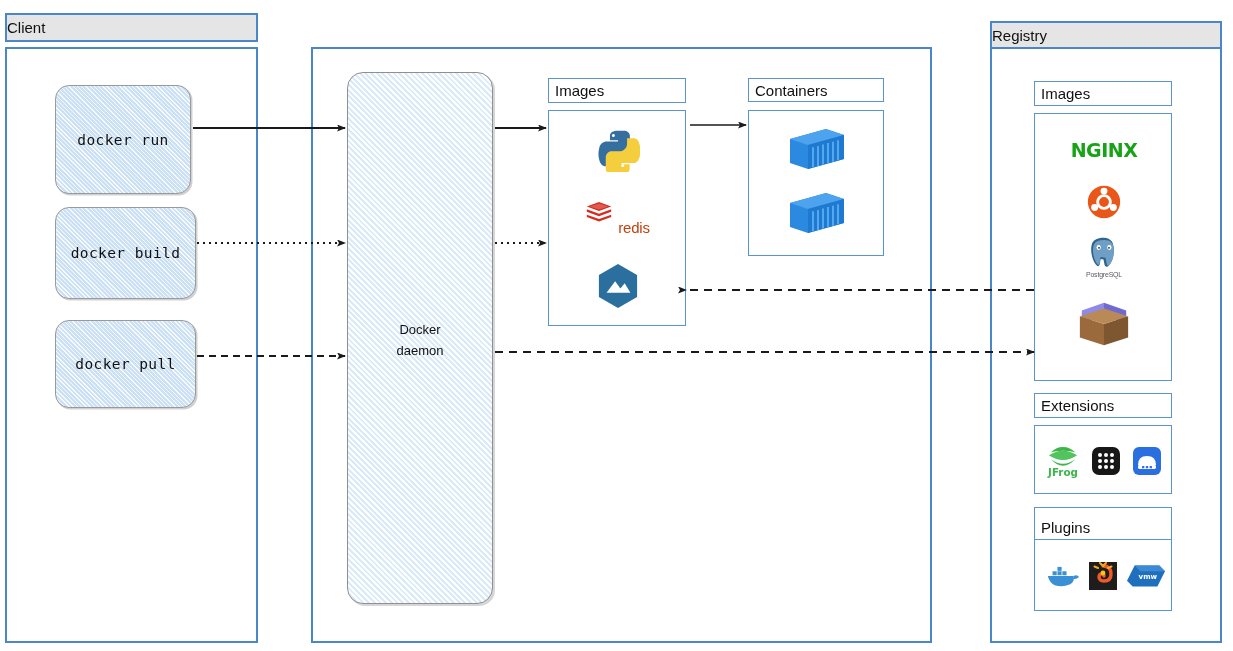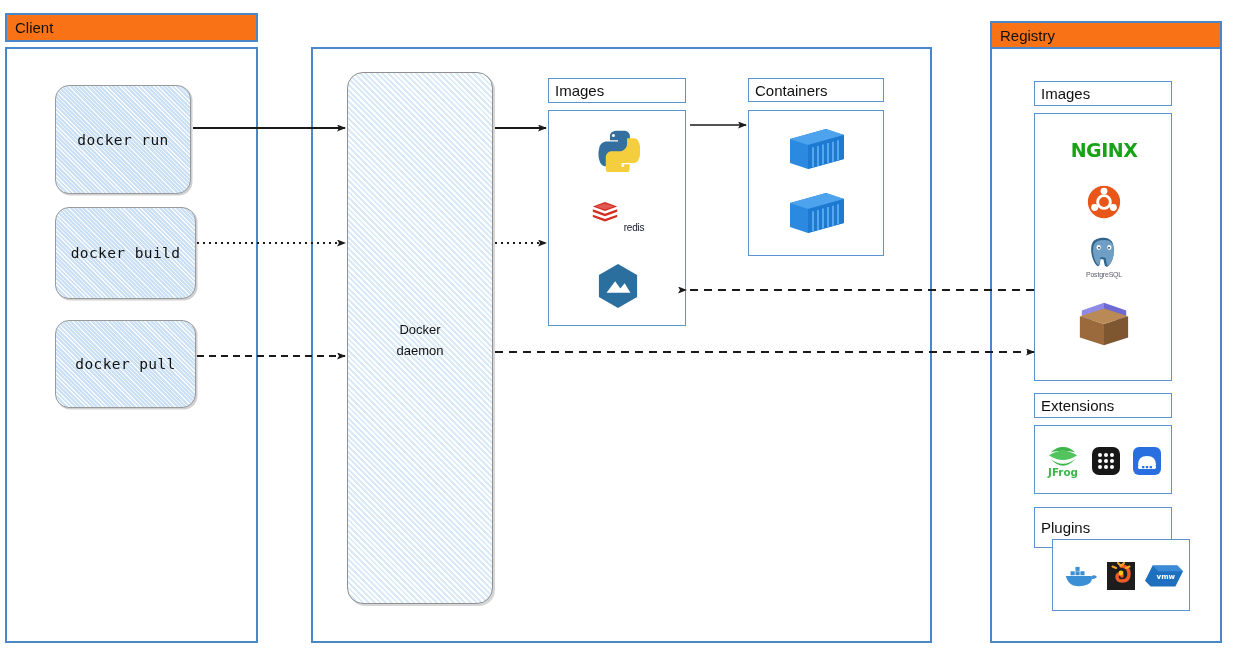--- a/index.html
+++ b/index.html
@@ -13,24 +13,23 @@
     width: 1233px;
     height: 651px;
     background: #ffffff;
     overflow: hidden;
   }
 
   
   .zone-title {
     position: absolute;
     border: 2px solid #4a86c8;
-    background: #f97316;
+    background: #e5e5e5;
     display: flex;
     align-items: center;
-    padding-left: 8px;
     font-size: 15px;
     color: #101010;
   }
   .zone-body {
     position: absolute;
     border: 2px solid #4a86c8;
     background: #ffffff;
   }
 
   
@@ -107,22 +106,22 @@
   
   .logo-slot {
     position: absolute;
     display: flex;
     align-items: center;
     justify-content: center;
   }
   .redis-row { display: flex; align-items: center; gap: 6px; }
   .redis-word {
     font-family: "Liberation Sans", sans-serif;
-    font-size: 10px;
-    color: #0f172a;
+    font-size: 15px;
+    color: #c2410c;
     letter-spacing: -0.2px;
     margin-top: 28px;
   }
   .pg-wrap { display: flex; flex-direction: column; align-items: center; }
   .pg-word {
     font-size: 7px;
     color: #5a5a6a;
     letter-spacing: -0.2px;
     margin-top: -1px;
   }
@@ -324,21 +323,21 @@
             <rect x="16.6" y="19" width="2.4" height="2.2" rx="0.5"></rect>
           </g>
         </svg>
       </div>
     </div>
   </div>
 
   <div class="panel-title" style="left:1034px; top:507px; width:138px; height:41px;text-align:right;">
     <span>Plugins</span>
   </div>
-  <div class="panel-body" style="left:1034px; top:539px; width:138px; height:72px;margin-left:18px;">
+  <div class="panel-body" style="left:1034px; top:539px; width:138px; height:72px;">
     <div style="position:absolute; left:0; top:0; width:138px; height:72px; display:flex; align-items:center; justify-content:space-evenly;">
 
       <div class="logo-slot" style="position:relative; width:36px; height:30px;">
         <svg width="36" height="28" viewBox="0 0 38 28" aria-hidden="true">
           <g fill="#3b8fd4">
             <rect x="9" y="9" width="4.4" height="4.2"></rect>
             <rect x="14.2" y="9" width="4.4" height="4.2"></rect>
             <rect x="19.4" y="9" width="4.4" height="4.2"></rect>
             <rect x="14.2" y="4.4" width="4.4" height="4.2"></rect>
           </g>

